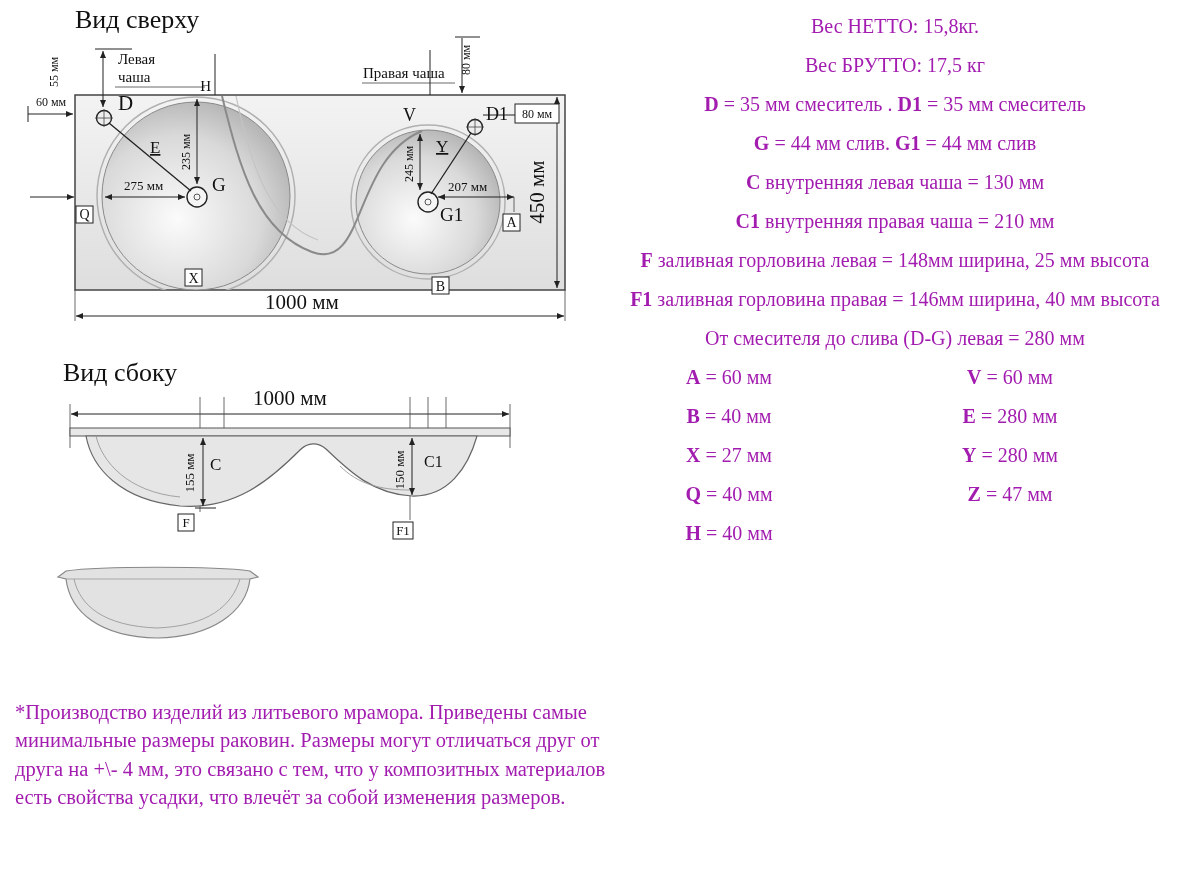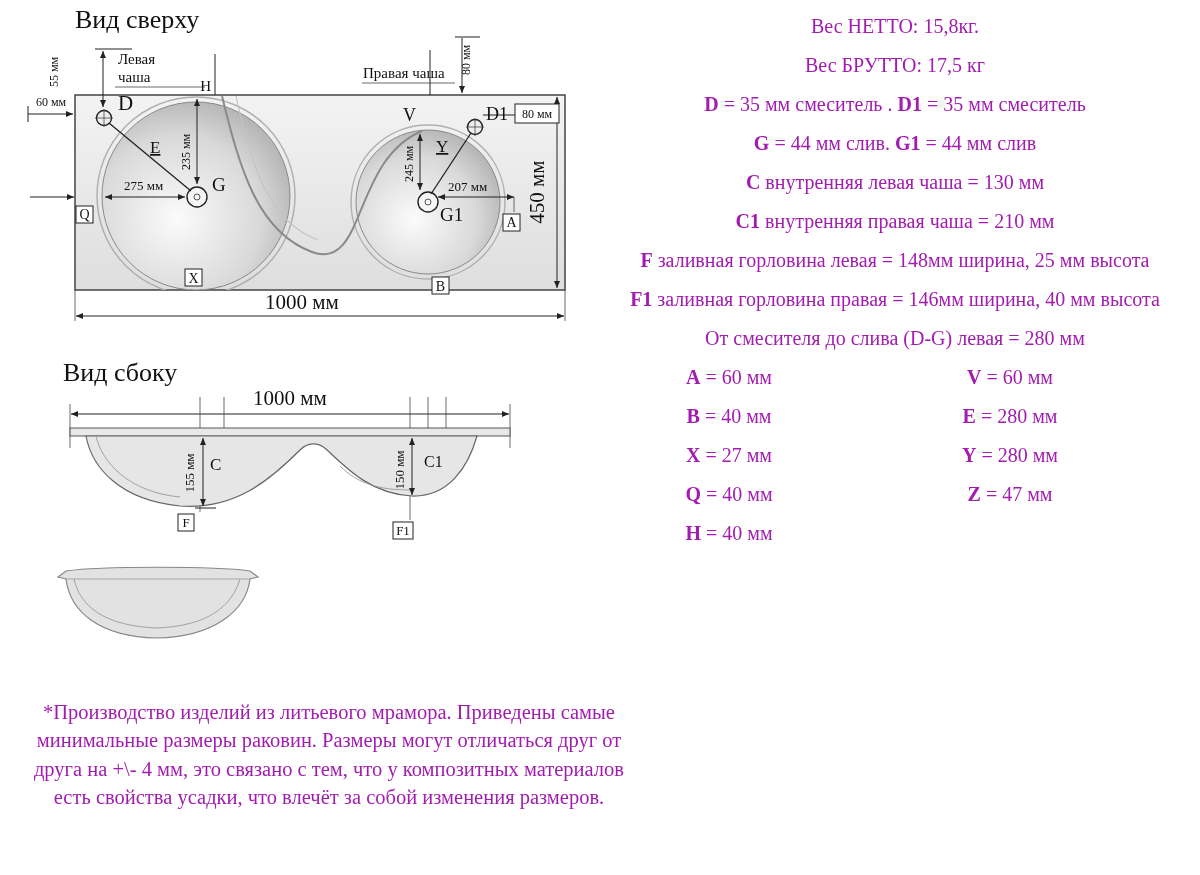--- a/index.html
+++ b/index.html
@@ -6,21 +6,21 @@
   .page{position:relative;width:1200px;height:875px;background:#fff;overflow:hidden;
         font-family:"Liberation Serif","DejaVu Serif",serif;color:#a21caf;}
   .drawing-svg{position:absolute;left:0;top:0;}
   svg text{font-family:"Liberation Serif","DejaVu Serif",serif;fill:#111;}
   .spec-panel{position:absolute;left:614px;top:14px;width:562px;font-size:20px;line-height:1.2;text-align:center;}
   .spec-line{margin:0 0 15px 0;}
   .spec-line b{font-weight:700;}
   .pair-row{display:flex;margin:0 0 15px 0;}
   .pair-left{width:230px;}
   .pair-right{flex:1;}
-  .footnote{position:absolute;left:15px;top:698px;width:628px;font-size:20.5px;line-height:1.38;text-align:center;}
+  .footnote{position:absolute;left:15px;top:698px;width:628px;font-size:20.5px;line-height:1.38;}
   .dimline{stroke:#222;stroke-width:1;fill:none;}
   .thinline{stroke:#444;stroke-width:0.8;fill:none;}
 </style>
 </head>
 <body>
 
 <div class="page">
 
   <svg class="drawing-svg" width="620" height="660" viewBox="0 0 620 660">
     <defs>

